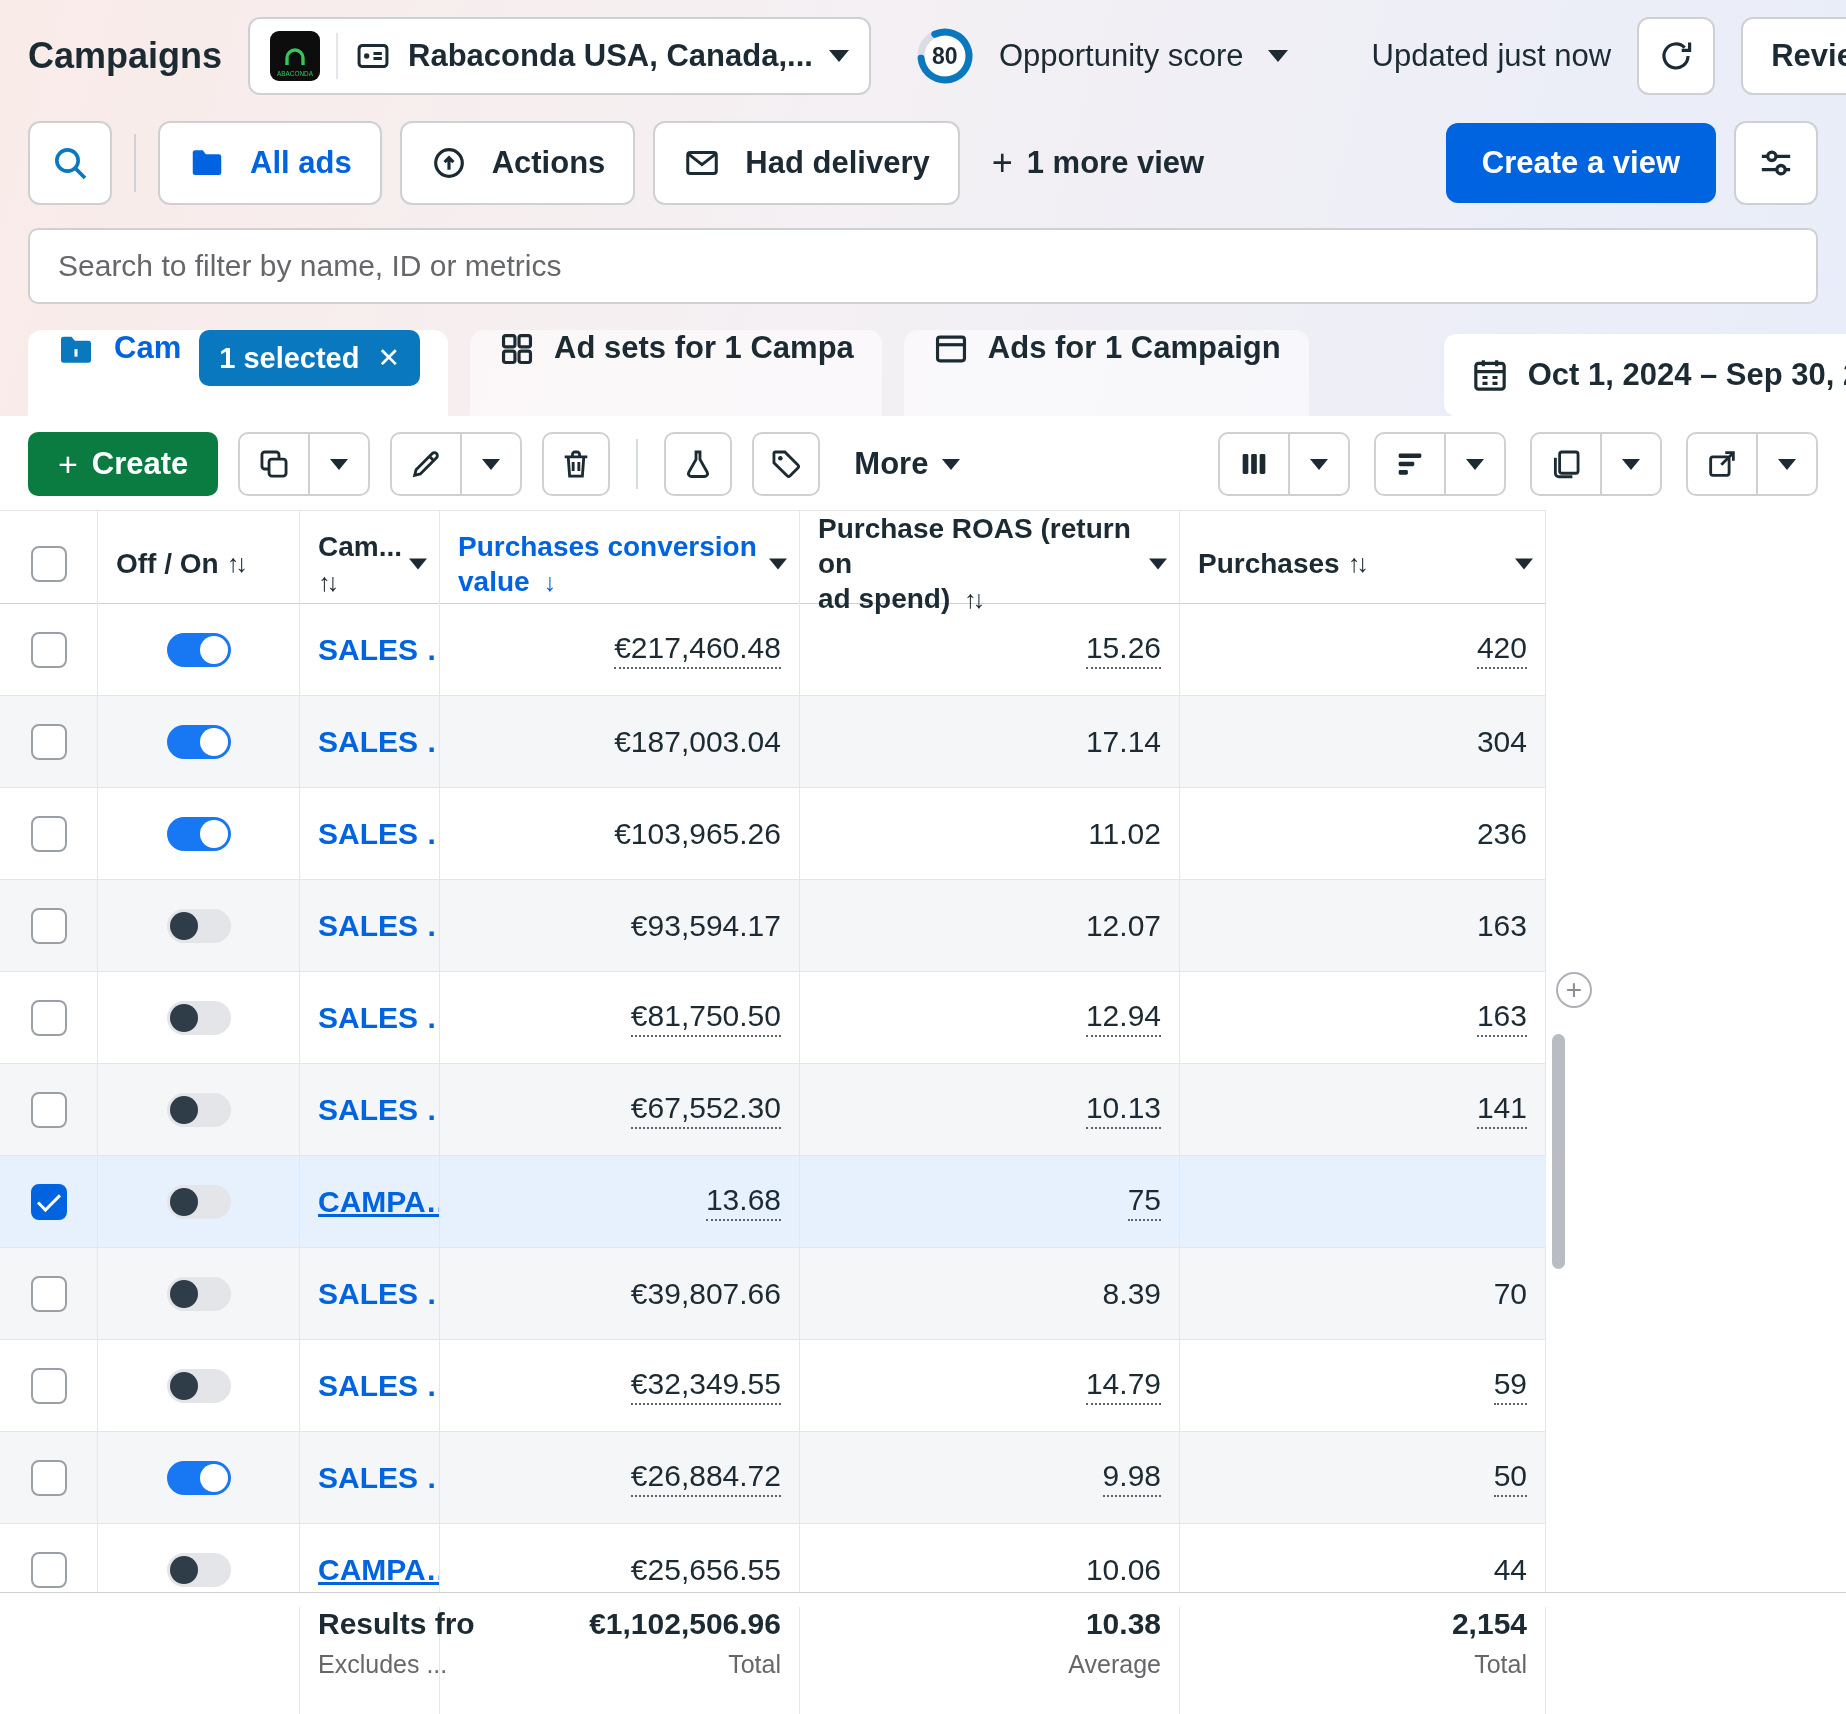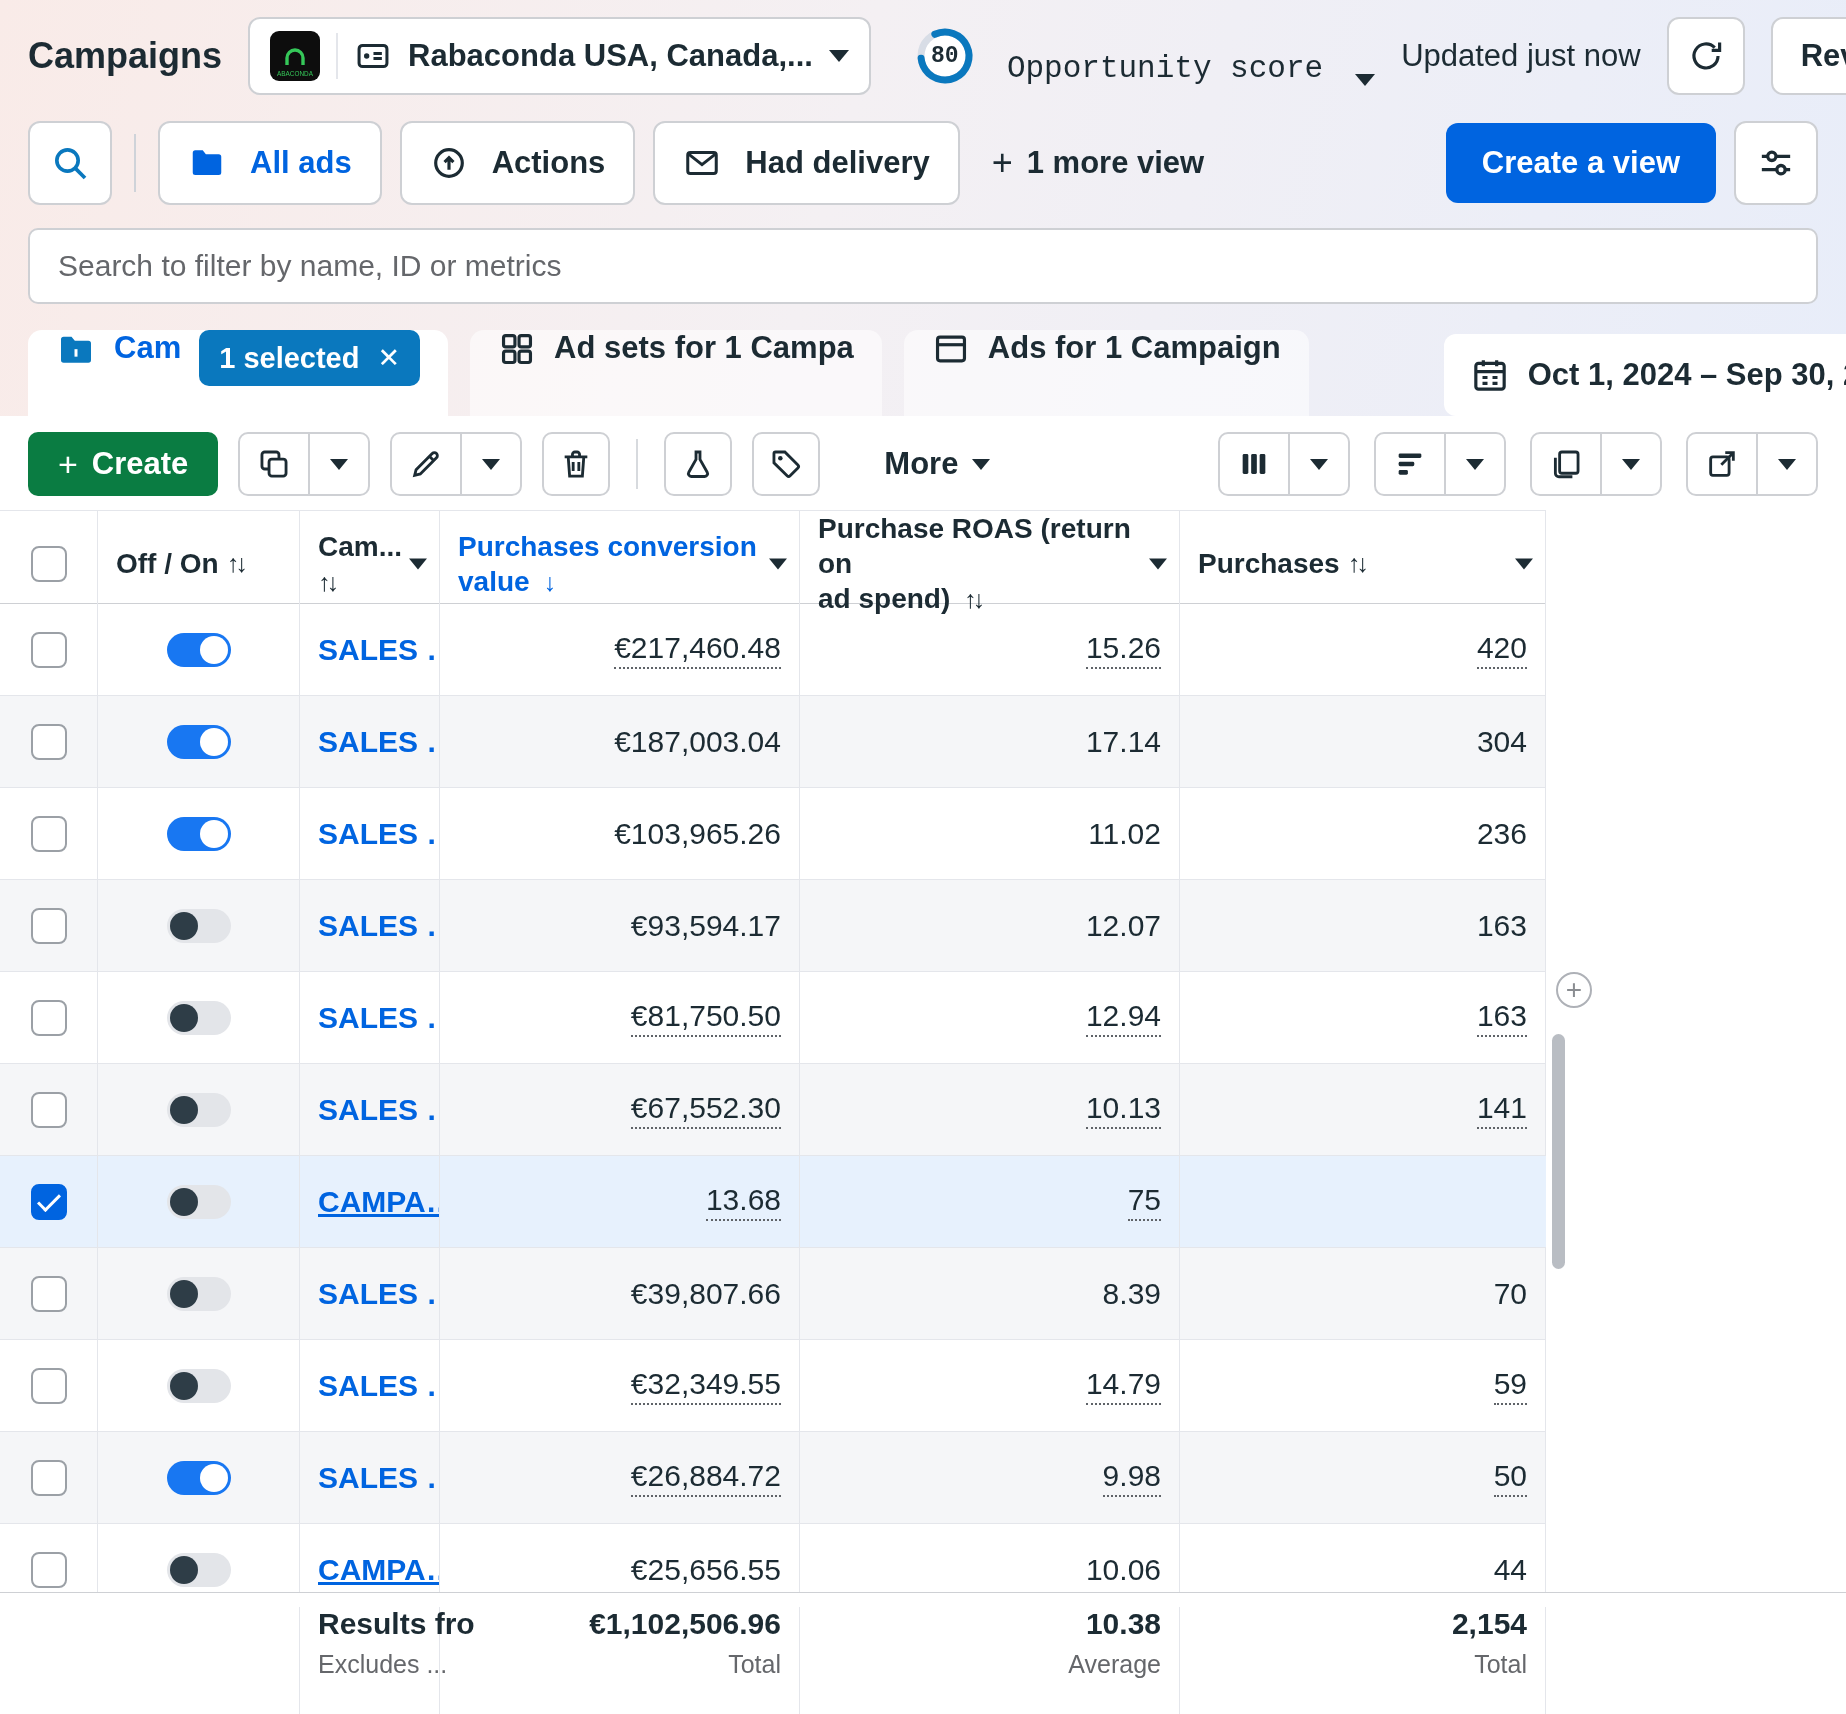--- a/index.html
+++ b/index.html
@@ -12,21 +12,21 @@
 
   .topbar { display:flex; align-items:center; height:112px; padding:0 28px; gap:26px; }
   .page-title { font-size:36px; font-weight:800; }
   .account-selector { display:flex; align-items:center; gap:16px; background:#fff; border:2px solid #ced0d4; border-radius:12px; height:78px; padding:0 20px; }
   .logo-box { width:50px; height:50px; flex:none; }
   .sel-divider { width:2px; height:46px; background:#e4e6eb; }
   .account-name { font-size:31px; font-weight:600; white-space:nowrap; }
   .caret { width:0; height:0; border-left:10px solid transparent; border-right:10px solid transparent; border-top:12px solid #1c2b33; display:inline-block; }
   .caret-sm { width:0; height:0; border-left:9px solid transparent; border-right:9px solid transparent; border-top:11px solid #1c2b33; display:inline-block; }
 
-  .opp { display:flex; align-items:flex-end; gap:32px; margin-left:18px;font-family:Liberation Mono, monospace; }
+  .opp { display:flex; align-items:center; gap:24px; margin-left:18px; }
   .ring-wrap { position:relative; width:60px; height:60px; }
   .ring-val { position:absolute; inset:0; display:flex; align-items:center; justify-content:center; font-size:23px; font-weight:700; }
   .opp-label { font-size:31px; font-weight:400; white-space:nowrap; }
 
   .updated { margin-left:auto; font-size:31px; white-space:nowrap; }
   .icon-btn-lg { width:78px; height:78px; background:#fff; border:2px solid #ced0d4; border-radius:12px; display:flex; align-items:center; justify-content:center; flex:none; }
   .review-btn { height:78px; background:#fff; border:2px solid #ced0d4; border-radius:12px; padding:0 28px; font-size:31px; font-weight:600; display:flex; align-items:center; margin-right:-90px; flex:none; }
 
   
   .views { display:flex; align-items:center; padding:0 28px; height:102px; gap:18px; }
@@ -55,21 +55,21 @@
   
   .content { background:#fff; position:relative; height:1304px; }
   .toolbar { display:flex; align-items:center; padding:0 28px; margin-top:16px; height:64px; gap:20px; }
   .btn-create { height:64px; background:#0a7c42; border:none; border-radius:10px; color:#fff; display:flex; align-items:center; gap:14px; padding:0 30px; font-size:31px; font-weight:600; }
   .btn-create .plus-glyph { font-size:34px; }
   .split { display:flex; height:64px; border:2px solid #ced0d4; border-radius:10px; background:#fff; overflow:hidden; flex:none; }
   .split .seg { width:68px; display:flex; align-items:center; justify-content:center; }
   .split .seg.caret-seg { width:60px; border-left:2px solid #ced0d4; }
   .tool-btn { width:68px; height:64px; border:2px solid #ced0d4; border-radius:10px; background:#fff; display:flex; align-items:center; justify-content:center; flex:none; }
   .vdiv-sm { width:2px; height:50px; background:#d7dade; margin:0 6px; }
-  .more-btn { display:flex; align-items:center; gap:14px; font-size:31px; font-weight:600; margin-left:44px; background:none; border:none; color:#1c2b33; font-family:inherit; }
+  .more-btn { display:flex; align-items:center; gap:14px; font-size:31px; font-weight:600; margin-left:14px; background:none; border:none; color:#1c2b33; font-family:inherit; }
   .toolbar-right { margin-left:auto; display:flex; gap:24px; }
 
   
   .cols { display:grid; grid-template-columns:98px 202px 140px 360px 380px 366px; width:1546px; }
   .thead { margin-top:14px; height:94px; border-top:1px solid #e4e6eb; border-bottom:1px solid #ced0d4; background:#fff; }
   .th { position:relative; display:flex; flex-direction:column; justify-content:center; padding:0 18px; font-size:28px; font-weight:700; border-right:1px solid #e4e6eb; line-height:1.25; }
   .th.row-th { flex-direction:row; align-items:center; justify-content:flex-start; gap:2px; }
   .th.center { align-items:center; flex-direction:row; justify-content:center; }
   .th.sorted { color:#0064e0; }
   .th .caret-btn { position:absolute; right:12px; top:50%; transform:translateY(-50%); width:0; height:0; border-left:9px solid transparent; border-right:9px solid transparent; border-top:11px solid #1c2b33; }

